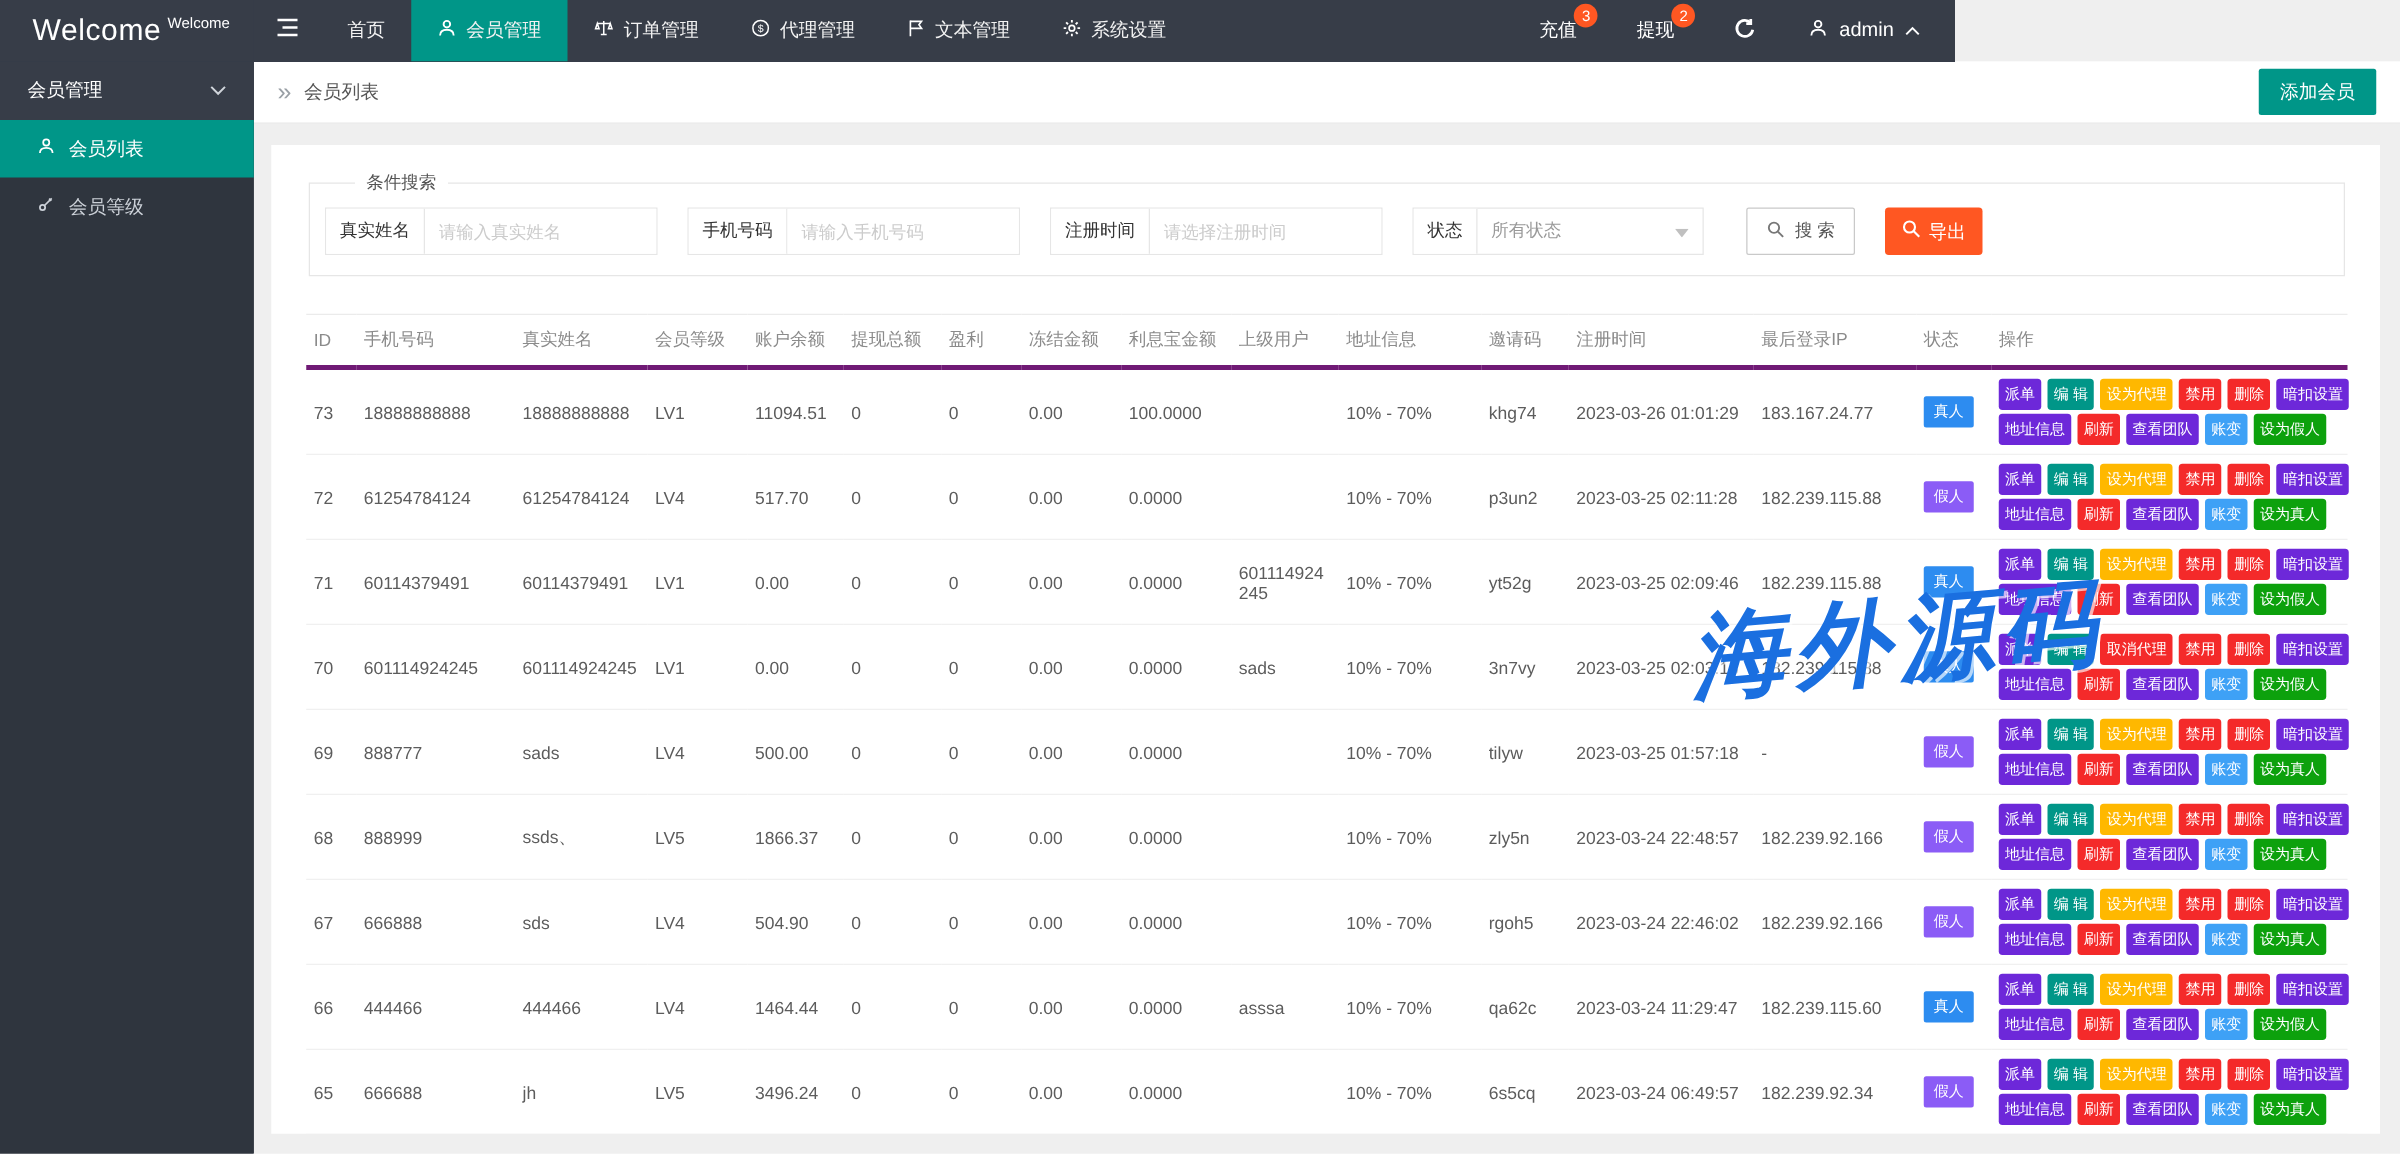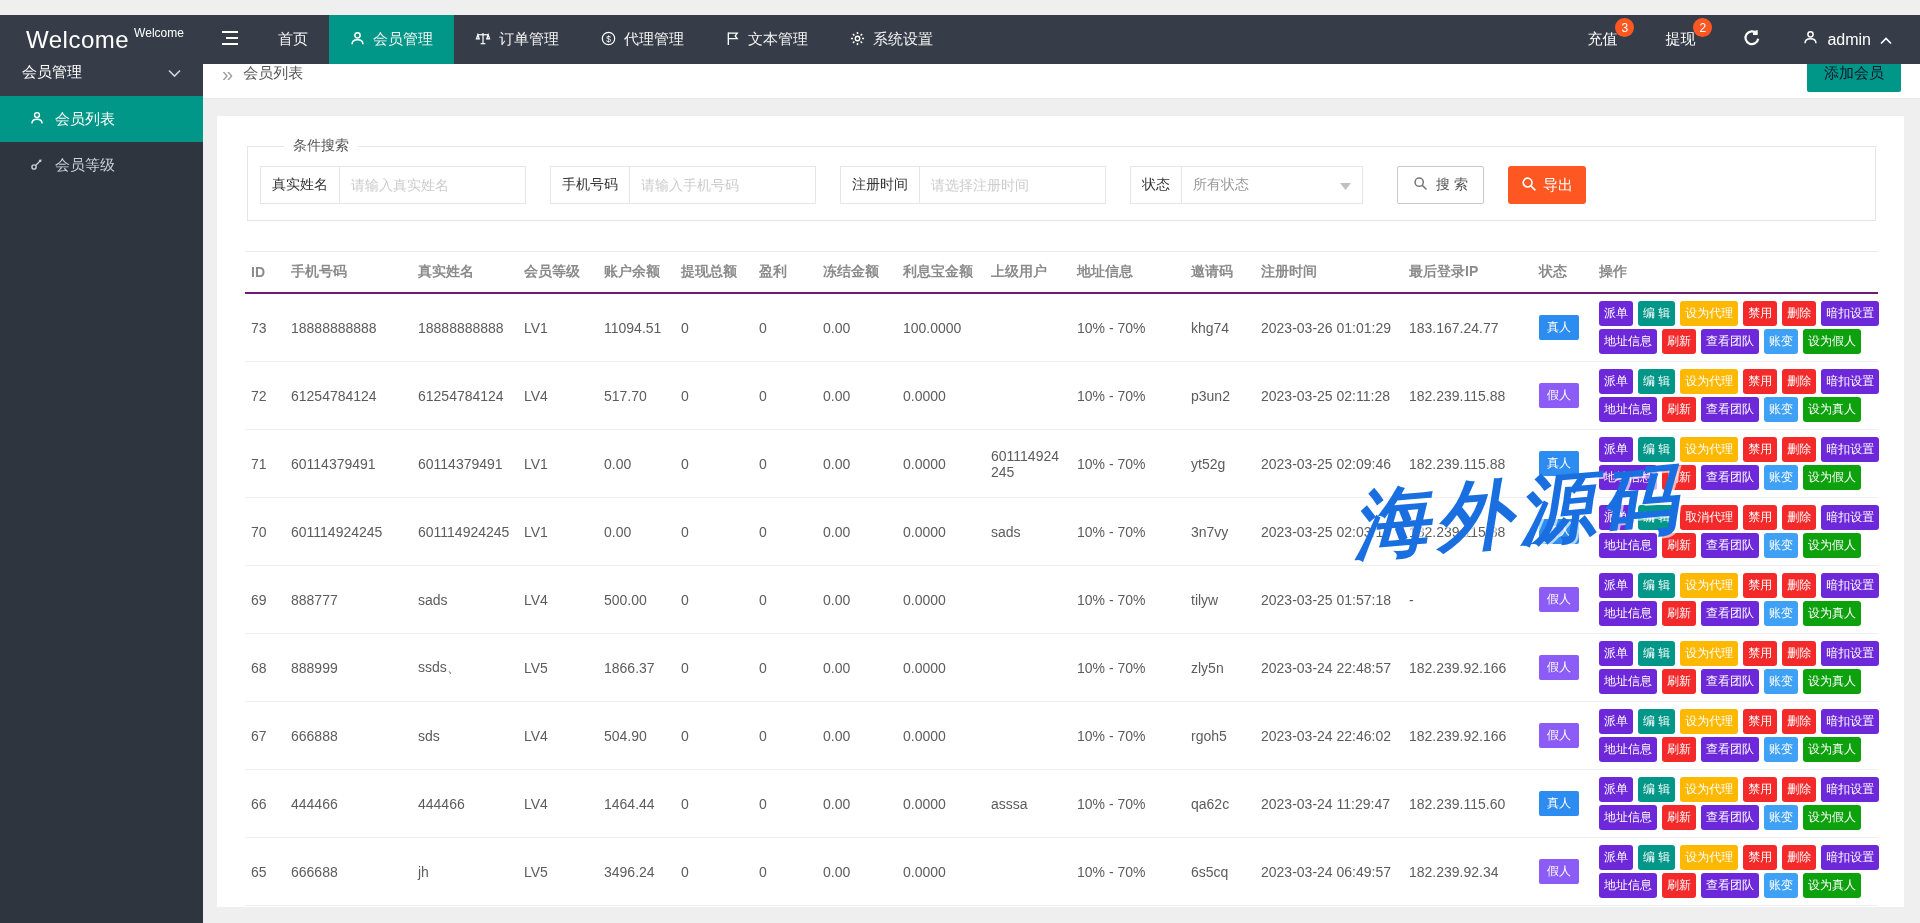--- a/index.html
+++ b/index.html
@@ -2,21 +2,21 @@
 <html><head>
 <meta charset="utf-8">
 <style>
   html,body{margin:0;padding:0;}
   body{
     width:1920px;height:923px;overflow:hidden;position:relative;
     font-family:"Liberation Sans","DejaVu Sans",sans-serif;
     background:#efefef;
   }
   
-  .navbar{position:fixed;top:15px;left:0;width:1920px;height:49px;background:#373d48;display:flex;align-items:stretch;z-index:30;}
+  .navbar{position:fixed;top:0;left:0;width:1564px;height:49px;background:#373d48;display:flex;align-items:stretch;z-index:30;}
   .logo{width:203px;min-width:203px;box-sizing:border-box;display:flex;align-items:center;padding-left:26px;color:#fff;background:#373d48;}
   .logo .logo-main{font-size:24px;letter-spacing:0.5px;}
   .logo sup{font-size:12px;margin-left:5px;position:relative;top:-7px;}
   .nav-toggle{width:54px;display:flex;align-items:center;justify-content:center;color:#fff;cursor:pointer;}
   .nav-menu{display:flex;align-items:stretch;}
   .nav-item{display:flex;align-items:center;gap:8px;padding:0 21px;font-size:15px;color:#f3f3f3;cursor:pointer;}
   .nav-item.active{background:#009688;}
   .nav-item svg{flex:0 0 auto;}
   .nav-right{margin-left:auto;display:flex;align-items:stretch;}
   .nav-chip{position:relative;display:flex;align-items:center;padding:0 24px;font-size:15px;color:#fff;cursor:pointer;}
@@ -26,38 +26,38 @@
   .sidebar{position:fixed;left:0;top:49px;bottom:0;width:203px;background:#2f353e;z-index:20;}
   .side-group{height:47px;background:#373d48;color:#fff;display:flex;align-items:center;padding:0 22px;font-size:15px;cursor:pointer;}
   .side-group .chev{margin-left:auto;color:#cfd4da;}
   .side-item{height:46px;display:flex;align-items:center;gap:11px;padding-left:30px;color:#ccd1d8;font-size:15px;cursor:pointer;}
   .side-item.active{background:#009688;color:#fff;}
   
   .main{position:fixed;left:203px;top:49px;right:0;bottom:0;background:#efefef;overflow:hidden;}
   .crumb-bar{height:49px;background:#fff;border-bottom:1px solid #e7e7e7;display:flex;align-items:center;padding:0 19px;}
   .crumb-icon{color:#9aa0a6;font-size:20px;margin-right:10px;line-height:1;}
   .crumb-title{color:#555;font-size:15px;}
-  .add-btn{margin-left:auto;background:#009688;color:#0f172a;font-size:15px;padding:9px 17px;border:none;border-radius:2px;cursor:pointer;font-family:inherit;}
+  .add-btn{margin-left:auto;background:#009688;color:#ffffff;font-size:15px;padding:9px 17px;border:none;border-radius:2px;cursor:pointer;font-family:inherit;}
   .card{margin:17px 16px 0 14px;background:#fff;height:calc(100% - 83px);box-sizing:border-box;padding:21px 26px 0 28px;overflow:hidden;}
   
   fieldset.search-box{border:1px solid #e6e6e6;margin:0 2px;padding:8px 12px 16px;}
   fieldset.search-box legend{font-size:14px;color:#555;padding:0 9px;margin-left:24px;}
   .search-row{display:flex;align-items:center;gap:24px;margin-top:3px;}
   .igroup{display:flex;align-items:stretch;height:38px;border:1px solid #e6e6e6;background:#fff;box-sizing:border-box;}
   .igroup .ilabel{display:flex;align-items:center;padding:0 11px;font-size:14px;color:#333;border-right:1px solid #e6e6e6;white-space:nowrap;background:#fff;}
   .igroup input{border:none;outline:none;width:163px;padding:0 11px;font-size:14px;color:#666;font-family:inherit;}
   .igroup input::placeholder{color:#ccc;}
   .sel{display:flex;align-items:center;width:158px;padding:0 11px;font-size:14px;color:#999;cursor:pointer;}
   .sel .chev-d{margin-left:auto;color:#c0c0c0;}
   .btn-search{display:flex;align-items:center;gap:8px;height:38px;padding:0 15px;background:#fff;border:1px solid #c9c9c9;border-radius:2px;font-size:14px;color:#555;cursor:pointer;font-family:inherit;margin-left:10px;justify-content:center;}
   .btn-search svg{color:#777;}
   .btn-export{display:flex;align-items:center;gap:6px;height:38px;padding:0 13px;background:#ff5722;border:none;border-radius:3px;font-size:15px;color:#fff;cursor:pointer;font-family:inherit;}
   
   .member-table{width:100%;border-collapse:collapse;table-layout:fixed;margin-top:30px;}
-  .member-table th{font-weight:700;font-size:14px;color:#8b8b8b;text-align:left;padding:11px 6px;border-top:1px solid #ebebeb;border-bottom:2px solid #701a75;white-space:nowrap;}
+  .member-table th{font-weight:400;font-size:14px;color:#8b8b8b;text-align:left;padding:11px 6px;border-top:1px solid #ebebeb;border-bottom:4px solid #701a75;white-space:nowrap;}
   .member-table td{font-size:14px;color:#5c5c5c;padding:4px 6px;border-bottom:1px solid #f0f0f0;height:64px;box-sizing:border-box;vertical-align:middle;word-break:break-all;}
   .badge-status{display:inline-block;min-width:26px;text-align:center;padding:4px 7px;border-radius:2px;color:#fff;font-size:12px;}
   .badge-real{background:#2d8cf0;}
   .badge-fake{background:#8b5cf6;}
   .ops-line{display:flex;gap:5px;margin:3px 0;}
   .abtn{display:inline-flex;align-items:center;justify-content:center;padding:4px 5px;border-radius:3px;font-size:12px;color:#fff;cursor:pointer;white-space:nowrap;}
   .c-orange{background:#6d28d9;} .c-teal{background:#009688;} .c-amber{background:#ffb800;}
   .c-red{background:#f42a2a;} .c-blue{background:#3ea1f6;} .c-green{background:#0da10d;}
   
   .watermark{position:fixed;left:1352px;top:462px;z-index:60;font-size:76px;color:#1a6fe0;font-style:italic;font-weight:bold;transform:rotate(-5deg);letter-spacing:7px;pointer-events:none;text-shadow:2px 2px 0 rgba(255,255,255,0.65);font-family:"DejaVu Serif",serif;white-space:nowrap;}

